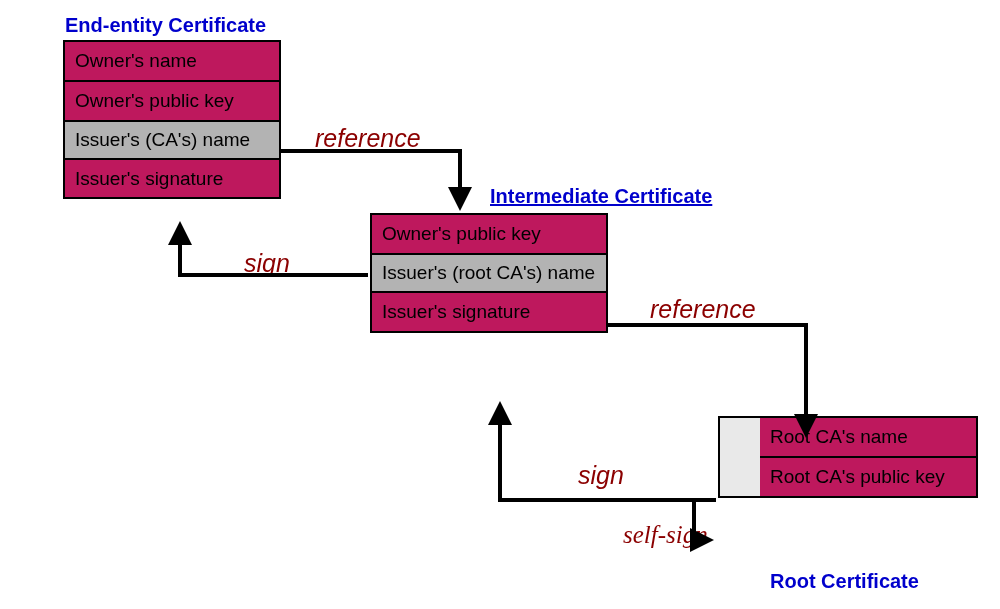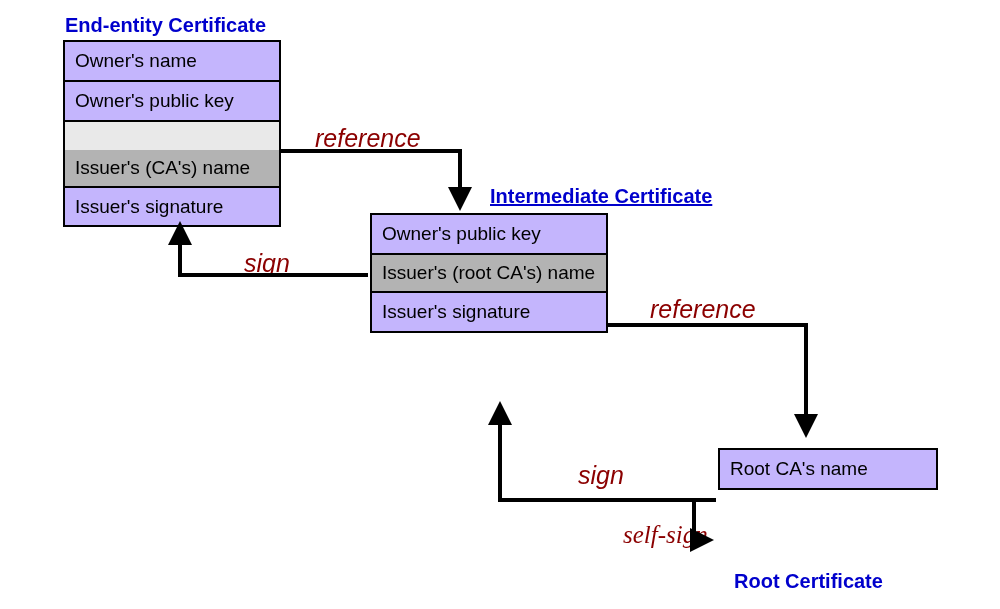--- a/index.html
+++ b/index.html
@@ -25,21 +25,21 @@
   .cert-box {
     position: absolute;
     border: 2px solid #000;
     background: #e9e9e9;
   }
   .cert-row {
     border-bottom: 2px solid #000;
     padding: 8px 10px;
     font-size: 19px;
     line-height: 1.15;
-    background: #c4b5fd;
+    background: #be185d;
   }
   .cert-row:last-child {
     border-bottom: none;
   }
   .cert-row.dark {
     background: #b3b3b3;
   }
   .rel-label {
     position: absolute;
     color: #8b0000;
@@ -55,37 +55,38 @@
     pointer-events: none;
   }
 </style>
 </head>
 <body>
 
 <div class="canvas">
 
   <div class="title" style="left:65px; top:14px;">End-entity Certificate</div>
   <div class="title" style="left:490px; top:185px;text-decoration:underline;">Intermediate Certificate</div>
-  <div class="title" style="left:734px; top:570px;text-align:right;">Root Certificate</div>
+  <div class="title" style="left:770px; top:570px;text-align:right;">Root Certificate</div>
 
   <div class="cert-box" style="left:63px; top:40px; width:214px;">
     <div class="cert-row">Owner's name</div>
     <div class="cert-row">Owner's public key</div>
-    <div class="cert-row dark" style="padding-top:7px;padding-bottom:7px;margin-top:28px;">Issuer's (CA's) name</div>
+    <div class="cert-row dark" style="padding-top:7px;padding-bottom:7px;">Issuer's (CA's) name</div>
     <div class="cert-row">Issuer's signature</div>
   </div>
 
   <div class="cert-box" style="left:370px; top:213px; width:234px;">
     <div class="cert-row">Owner's public key</div>
     <div class="cert-row dark" style="padding-top:7px;padding-bottom:7px;">Issuer's (root CA's) name</div>
     <div class="cert-row">Issuer's signature</div>
   </div>
 
-  <div class="cert-box" style="left:718px; top:448px; width:216px;">
+  <div class="cert-box" style="left:718px; top:416px; width:216px;padding-left:40px;">
     <div class="cert-row">Root CA's name</div>
+    <div class="cert-row">Root CA's public key</div>
   </div>
 
   <div class="rel-label" style="left:315px; top:124px;">reference</div>
   <div class="rel-label" style="left:244px; top:249px;">sign</div>
   <div class="rel-label" style="left:650px; top:295px;">reference</div>
   <div class="rel-label" style="left:578px; top:461px;">sign</div>
   <div class="rel-label" style="left:623px; top:521px;font-family:Liberation Serif, serif;">self-sign</div>
 
   <svg class="arrows">
     <defs>

